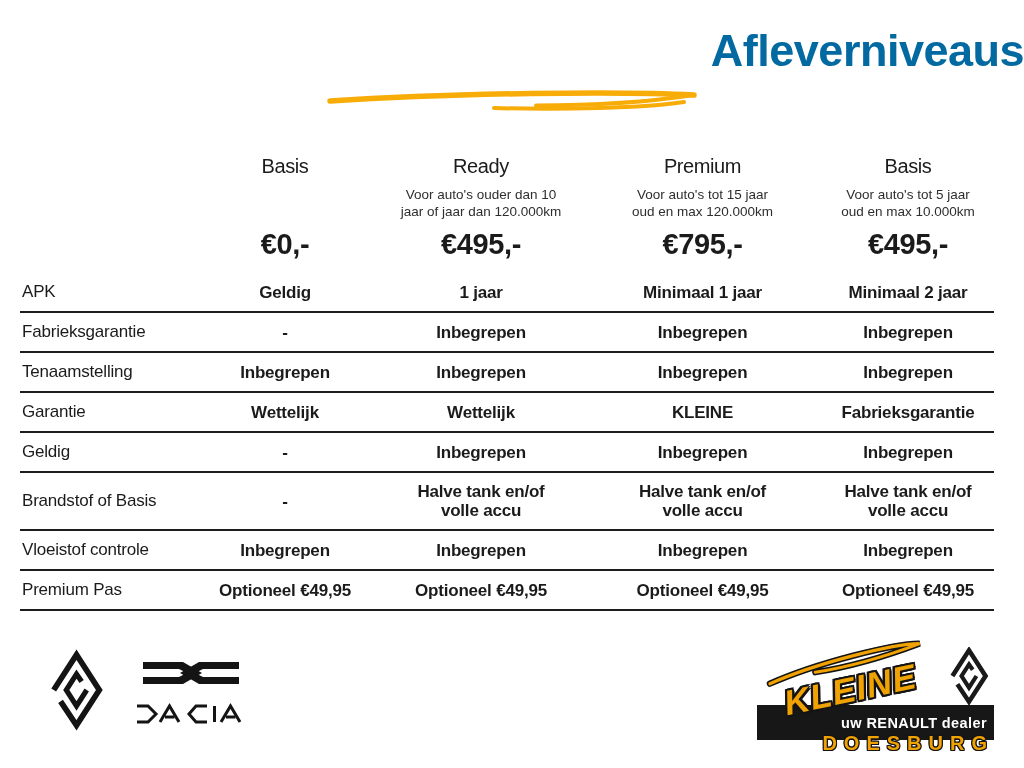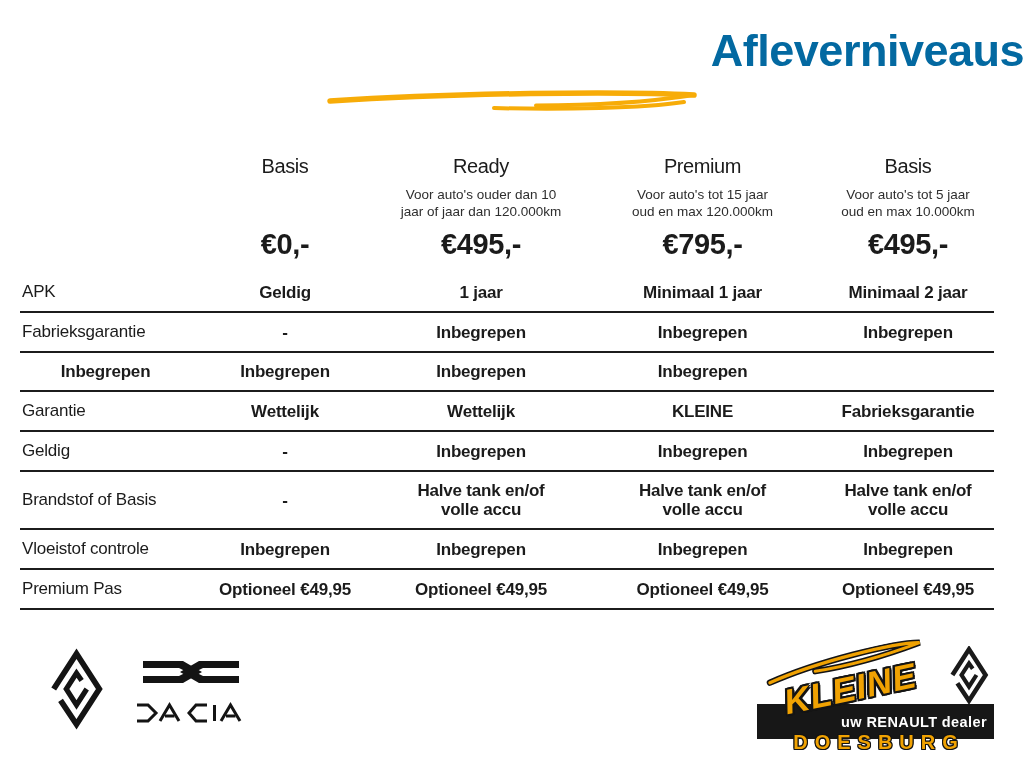--- a/index.html
+++ b/index.html
@@ -46,21 +46,21 @@
     text-shadow:-2px -2px 0 #141414,2px -2px 0 #141414,-2px 2px 0 #141414,2px 2px 0 #141414,
                  0 -2px 0 #141414,0 2px 0 #141414,-2px 0 0 #141414,2px 0 0 #141414;
   }
   .dealer-diamond{position:absolute;right:4px;top:0;z-index:1}
   .dealer-bar{
     position:absolute;left:0;right:0;top:58px;height:35px;background:#171717;z-index:2;
     display:flex;align-items:center;justify-content:flex-end;padding-right:7px;
   }
   .dealer-bar-text{color:#fff;font-size:14.5px;font-weight:bold;letter-spacing:.4px}
   .dealer-city{
-    position:absolute;left:0;right:0;top:85px;text-align:center;z-index:2;
+    position:absolute;left:0;right:0;top:85px;text-align:right;z-index:2;
     font-size:20px;font-weight:bold;letter-spacing:7px;padding-left:7px;
     color:var(--dealer-yellow);
     text-shadow:-1px -1px 0 #141414,1px -1px 0 #141414,-1px 1px 0 #141414,1px 1px 0 #141414,
                  0 -1px 0 #141414,0 1px 0 #141414,-1px 0 0 #141414,1px 0 0 #141414;
   }
 </style>
 </head>
 <body>
 
 <main>
@@ -125,20 +125,21 @@
 
     <div class="trow cols">
       <div class="rlabel">Fabrieksgarantie</div>
       <div class="cell"><span>-</span></div>
       <div class="cell"><span>Inbegrepen</span></div>
       <div class="cell"><span>Inbegrepen</span></div>
       <div class="cell"><span>Inbegrepen</span></div>
     </div>
 
     <div class="trow cols">
+      <div class="rlabel">Tenaamstelling</div>
       <div class="cell"><span>Inbegrepen</span></div>
       <div class="cell"><span>Inbegrepen</span></div>
       <div class="cell"><span>Inbegrepen</span></div>
       <div class="cell"><span>Inbegrepen</span></div>
     </div>
 
     <div class="trow cols">
       <div class="rlabel">Garantie</div>
       <div class="cell"><span>Wettelijk</span></div>
       <div class="cell"><span>Wettelijk</span></div>

